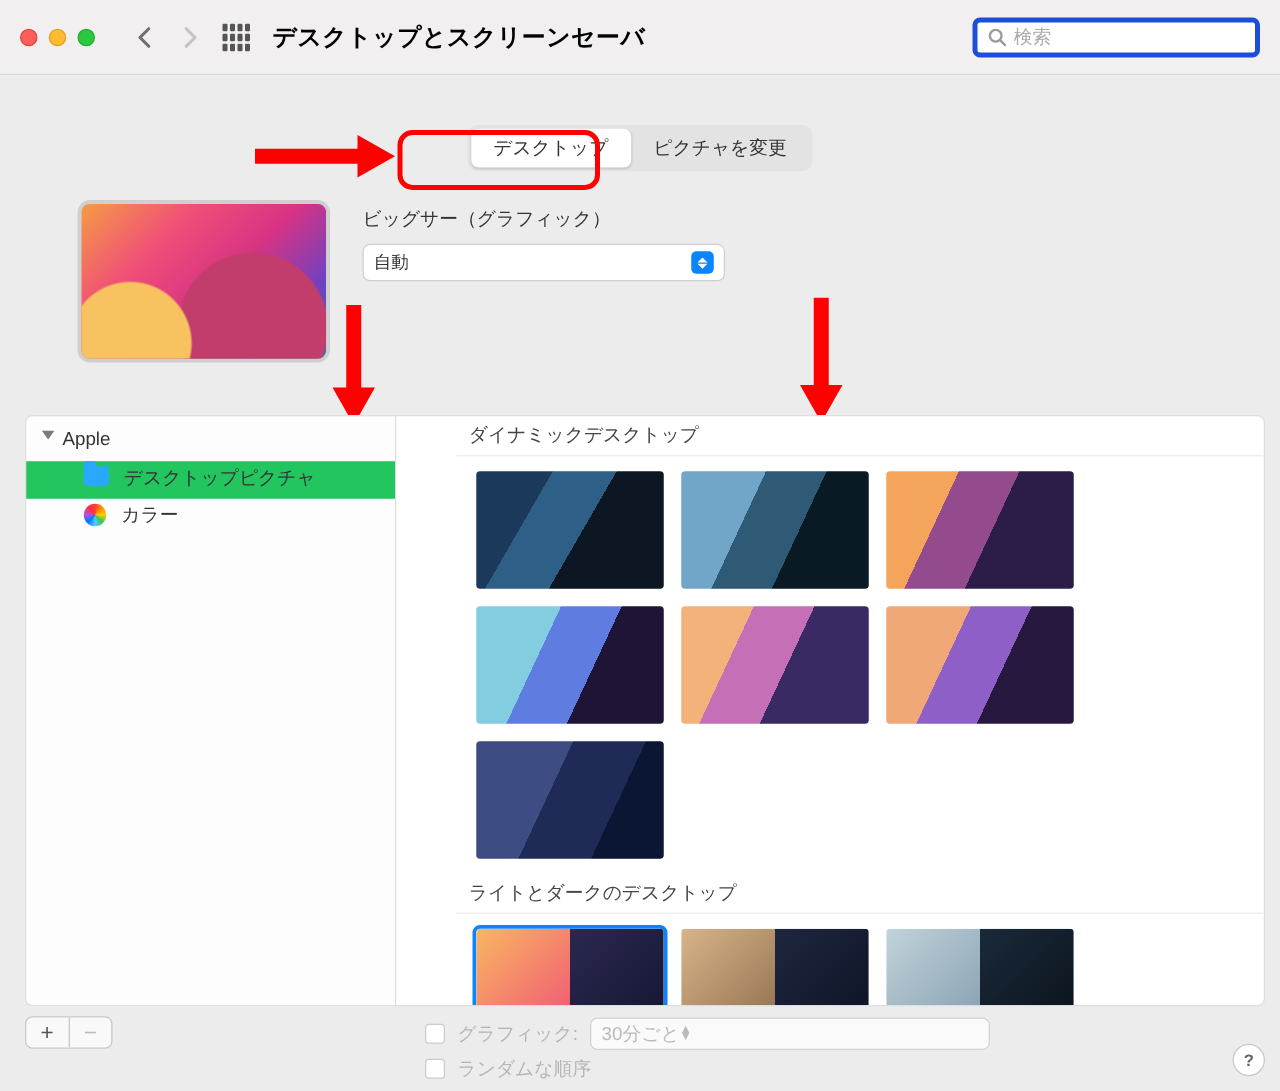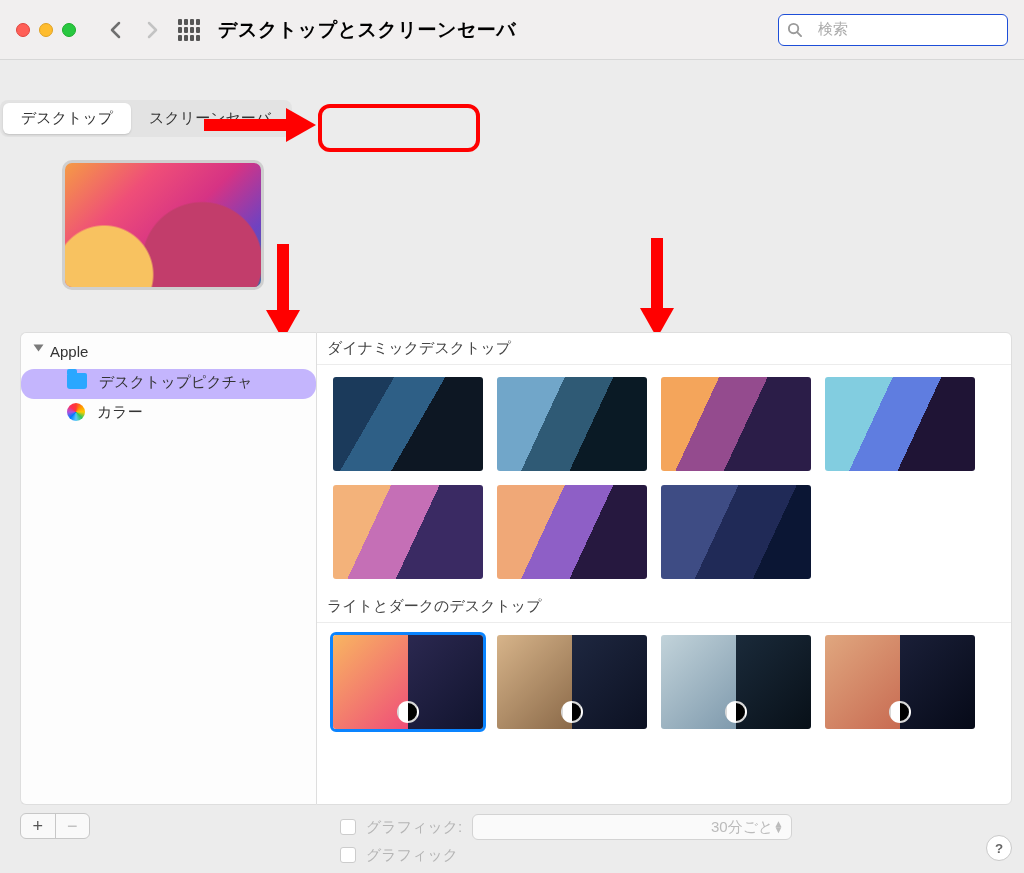--- a/index.html
+++ b/index.html
@@ -39,30 +39,30 @@
 .grid-icon {
   width: 22px; height: 22px;
   display:grid; grid-template-columns:repeat(4,1fr); grid-template-rows:repeat(3,1fr);
   gap:2px;
 }
 .grid-icon i{ background:#555; border-radius:1px;}
 .title { font-size: 19px; font-weight:600; color:#000000; margin-left:6px; letter-spacing:0.5px;}
 .spacer{flex:1;}
 .search {
   width: 230px; height: 32px;
-  background:#fff; border:1px solid #1d4ed8; border-radius:6px;
-  display:flex;align-items:center;padding:0 8px; gap:16px;
+  background:#fff; border:4px solid #1d4ed8; border-radius:6px;
+  display:flex;align-items:center;padding:0 8px; gap:6px;
   color:#aaa;
 }
 .search svg{flex:none;}
 .search span{font-size:15px;}
 
 
 .tabrow {
-  display:flex; margin-top:40px;
+  display:flex; justify-content:center; margin-top:40px;
   position:relative;
 }
 .segmented {
   display:flex; background:#e3e3e3; border-radius:8px; padding:3px;
   font-size:15px; position:relative;
 }
 .segmented .tab{
   padding: 6px 18px; border-radius:6px; color:#333;
 }
 .segmented .tab.active{
@@ -129,21 +129,21 @@
   width:296px;
   background:#fdfdfd;
   border:1px solid #dedede;
   border-right:none;
   border-radius:6px 0 0 6px;
   padding:6px 0; font-size:15px;
 }
 .sidebar .row{
   display:flex;padding:4px 14px; gap:8px; height:30px;
 }
-.sidebar .row.selected{ background:#c4b5fd;border-radius:13px;}
+.sidebar .row.selected{ background:#22c55e;}
 .sidebar .sub1{ padding-left:46px;}
 .sidebar .sub1 .folder-icon,.sidebar .sub1 .color-icon{margin-right:4px;}
 .disclosure{
   width:0;height:0;border-top:5px solid transparent;border-bottom:5px solid transparent;
   border-left:7px solid #7a7a7a;
 }
 .disclosure.open{ transform:rotate(90deg);}
 .folder-icon{
   width:20px;height:16px;background:#2aa7ff;border-radius:2px 2px 3px 3px;
   position:relative;
@@ -151,20 +151,21 @@
 .folder-icon::before{content:"";position:absolute;left:0;top:-4px;width:10px;height:5px;background:#2aa7ff;border-radius:2px 2px 0 0;}
 .color-icon{
   width:18px;height:18px;border-radius:50%;
   background: conic-gradient(#ff3b30,#ff9500,#ffcc00,#34c759,#5ac8fa,#007aff,#af52de,#ff2d55,#ff3b30);
 }
 
 .gridpanel{
   flex:1; border:1px solid #dedede;
   background:#fff; border-radius:0 6px 6px 0;
   overflow:hidden;
+  padding-left:48px;
 }
 .gridpanel .section-title{
   font-size:15px; color:#444; padding:6px 10px; border-bottom:1px solid #ececec;
 }
 .thumbs {
   display:flex; flex-wrap:wrap; gap:14px; padding:12px 16px;
 }
 .thumb{
   width:150px; height:94px; border-radius:3px;
   position:relative; overflow:hidden;
@@ -209,21 +210,21 @@
   flex:1;border:none;background:none;font-size:18px;color:#555;
   display:flex;align-items:center;justify-content:center;
 }
 .addremove button:first-child{border-right:1px solid #c7c7c7;}
 .addremove button:last-child{color:#bbb;}
 .footer-opts{ margin-left: 230px; color:#b5b5b5; font-size:15px;}
 .footer-opts .optrow{display:flex;align-items:center;gap:10px;height:28px;}
 .fake-checkbox{width:16px;height:16px;border:1px solid #ccc;border-radius:3px;background:#fff;}
 .fake-select{
   width:320px;height:26px;border:1px solid #d3d3d3;border-radius:6px;
-  display:flex;align-items:center;justify-content:flex-end;padding:0 8px;color:#bbb;background:#fafafa;
+  display:flex;align-items:center;justify-content:flex-start;padding:0 8px;color:#bbb;background:#fafafa;
 }
 .fake-select .chev2{color:#bbb;font-size:10px;display:flex;flex-direction:column;line-height:6px;}
 .help-btn{
   position:absolute; right:12px; bottom:12px;
   width:26px;height:26px;border-radius:50%;
   border:1px solid #c9c9c9;background:#fff;color:#666;
   display:flex;align-items:center;justify-content:center;font-weight:600;
 }
 </style>
 </head>
@@ -266,21 +267,21 @@
         <circle cx="7" cy="7" r="5" stroke="#9a9a9a" stroke-width="2" fill="none"></circle>
         <line x1="11" y1="11" x2="15" y2="15" stroke="#9a9a9a" stroke-width="2" stroke-linecap="round"></line>
       </svg>
     <span>検索</span>
   </div>
 </div>
 
 <div class="tabrow">
   <div class="segmented">
     <div class="tab active">デスクトップ</div>
-    <div class="tab">スクリーンセーバ</div>
+    <div class="tab">ピクチャを変更</div>
   </div>
 </div>
 
 <div class="red-outline" id="outline-tab"></div>
 <div class="red-outline" id="outline-sidebar"></div>
 <div class="red-outline" id="outline-grid"></div>
 
 <div class="arrow" style="left:204px; top:104px;">
   <svg width="112" height="42">
       <line x1="0" y1="21" x2="86" y2="21" stroke="#ff0000" stroke-width="12"></line>
@@ -295,20 +296,30 @@
 </div>
 <div class="arrow" style="left:636px; top:238px;">
   <svg width="42" height="100">
       <line x1="21" y1="0" x2="21" y2="74" stroke="#ff0000" stroke-width="12"></line>
       <polygon points="4,70 21,100 38,70" fill="#ff0000"></polygon>
     </svg>
 </div>
 
 <div class="preview-area">
   <div class="current-preview"></div>
+  <div class="preview-meta">
+    <div class="name">ビッグサー（グラフィック）</div>
+    <div class="dropdown">
+      <span>自動</span>
+      <span class="chev">
+          <i></i>
+          <i></i>
+        </span>
+    </div>
+  </div>
 </div>
 
 <div class="mainsplit">
   <div class="sidebar">
     <div class="row">
       <span class="disclosure open"></span>
       <span>Apple</span>
     </div>
     <div class="row sub1 selected">
       <span class="folder-icon"></span>
@@ -374,17 +385,17 @@
     <div class="optrow">
       <span class="fake-checkbox"></span>
       <span>グラフィック:</span>
       <div class="fake-select">
         <span>30分ごと</span>
         <span class="chev2">▲<br>▼</span>
       </div>
     </div>
     <div class="optrow">
       <span class="fake-checkbox"></span>
-      <span>グラフィック</span>
+      <span>ランダムな順序</span>
     </div>
   </div>
 </div>
 <button class="help-btn">?</button>
 
 </body></html>

